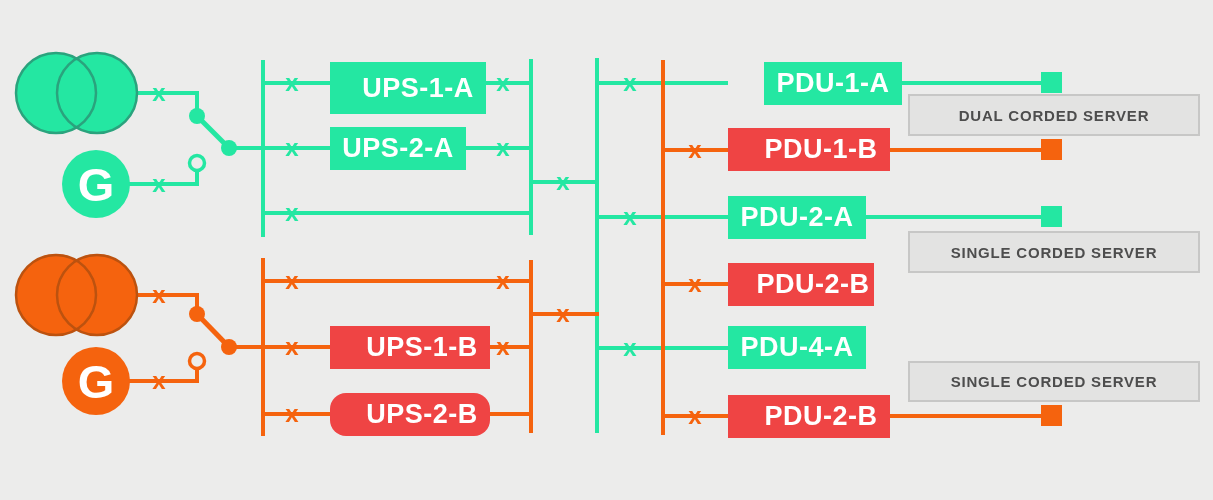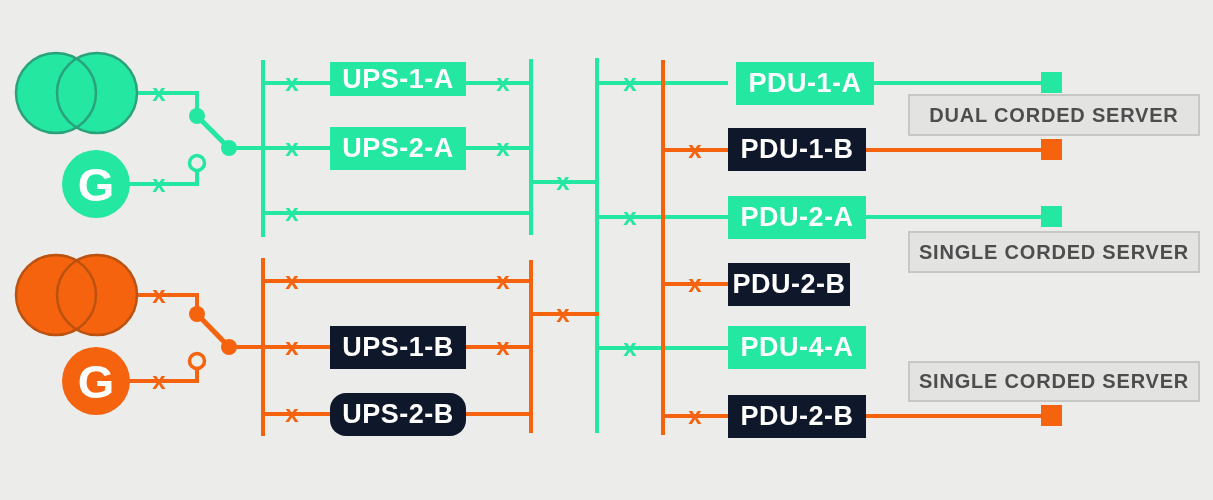--- a/index.html
+++ b/index.html
@@ -6,25 +6,25 @@
   .canvas{
     position:relative;width:1213px;height:500px;background:#ECECEB;overflow:hidden;
     font-family:"Liberation Sans",sans-serif;
   }
   .canvas svg{position:absolute;left:0;top:0;}
   .unit-box{
     position:absolute;display:flex;align-items:center;justify-content:center;
     color:#FFFFFF;font-size:27px;font-weight:700;letter-spacing:0.5px;
   }
   .unit-box.green{background:#24E7A2;}
-  .unit-box.orange{background:#0f172a;}
+  .unit-box.orange{background:#ef4444;padding-left:24px;}
   .server-label{
     position:absolute;display:flex;align-items:center;justify-content:center;
     background:#E3E3E2;border:2px solid #C7C7C6;box-sizing:border-box;
-    color:#4D4D4D;font-size:20px;font-weight:600;letter-spacing:0.8px;
+    color:#4D4D4D;font-size:15px;font-weight:600;letter-spacing:0.8px;
   }
   .gline{stroke:#24E7A2;stroke-width:4;fill:none;}
   .oline{stroke:#F5630E;stroke-width:4;fill:none;}
   .gslant{stroke:#24E7A2;stroke-width:5;fill:none;}
   .oslant{stroke:#F5630E;stroke-width:5;fill:none;}
   .gfill{fill:#24E7A2;}
   .ofill{fill:#F5630E;}
   .gring{fill:#ECECEB;stroke:#24E7A2;stroke-width:3.5;}
   .oring{fill:#ECECEB;stroke:#F5630E;stroke-width:3.5;}
   .gxf{fill:#24E7A2;stroke:none;}
@@ -145,26 +145,26 @@
       <text class="bx o" x="292" y="355">x</text>
       <text class="bx o" x="503" y="355">x</text>
       <text class="bx o" x="292" y="422">x</text>
       <text class="bx o" x="563" y="322">x</text>
       <text class="bx o" x="695" y="158">x</text>
       <text class="bx o" x="695" y="292">x</text>
       <text class="bx o" x="695" y="424">x</text>
     </g>
   </svg>
 
-  <div class="unit-box green" style="left:330px;top:62px;width:136px;height:34px;">UPS-1-A</div>
+  <div class="unit-box green" style="left:330px;top:62px;width:136px;height:52px;padding-left:20px;">UPS-1-A</div>
   <div class="unit-box green" style="left:330px;top:127px;width:136px;height:43px;">UPS-2-A</div>
   <div class="unit-box orange" style="left:330px;top:326px;width:136px;height:43px;">UPS-1-B</div>
   <div class="unit-box orange" style="left:330px;top:393px;width:136px;height:43px;border-radius:16px;">UPS-2-B</div>
 
-  <div class="unit-box green" style="left:736px;top:62px;width:138px;height:43px;">PDU-1-A</div>
+  <div class="unit-box green" style="left:764px;top:62px;width:138px;height:43px;">PDU-1-A</div>
   <div class="unit-box orange" style="left:728px;top:128px;width:138px;height:43px;">PDU-1-B</div>
   <div class="unit-box green" style="left:728px;top:196px;width:138px;height:43px;">PDU-2-A</div>
   <div class="unit-box orange" style="left:728px;top:263px;width:122px;height:43px;">PDU-2-B</div>
   <div class="unit-box green" style="left:728px;top:326px;width:138px;height:43px;">PDU-4-A</div>
   <div class="unit-box orange" style="left:728px;top:395px;width:138px;height:43px;">PDU-2-B</div>
 
   <div class="server-label" style="left:908px;top:94px;width:292px;height:42px;">DUAL CORDED SERVER</div>
   <div class="server-label" style="left:908px;top:231px;width:292px;height:42px;">SINGLE CORDED SERVER</div>
   <div class="server-label" style="left:908px;top:361px;width:292px;height:41px;">SINGLE CORDED SERVER</div>
 

